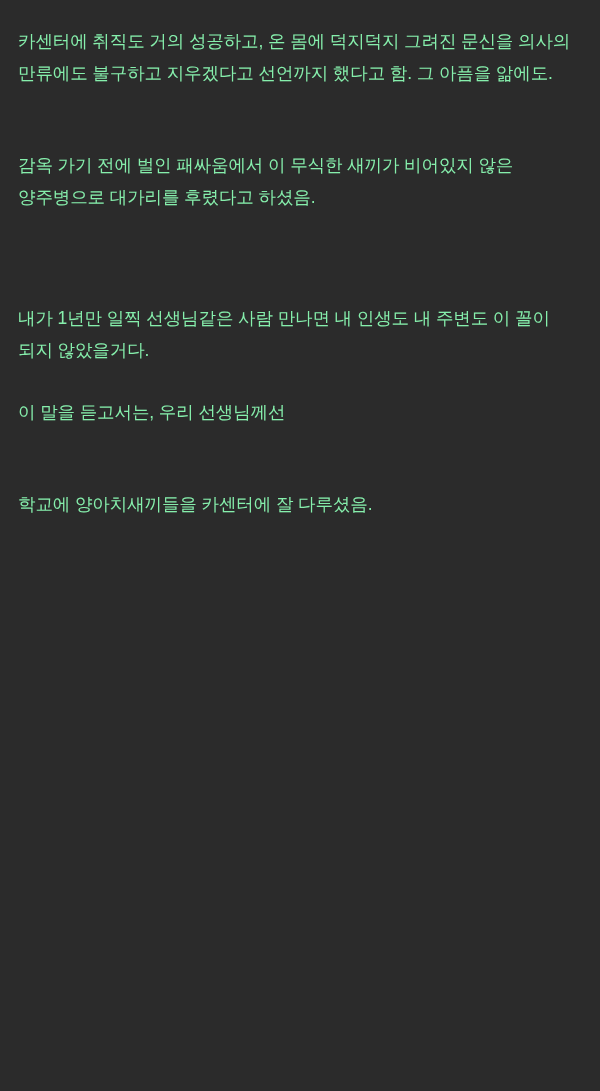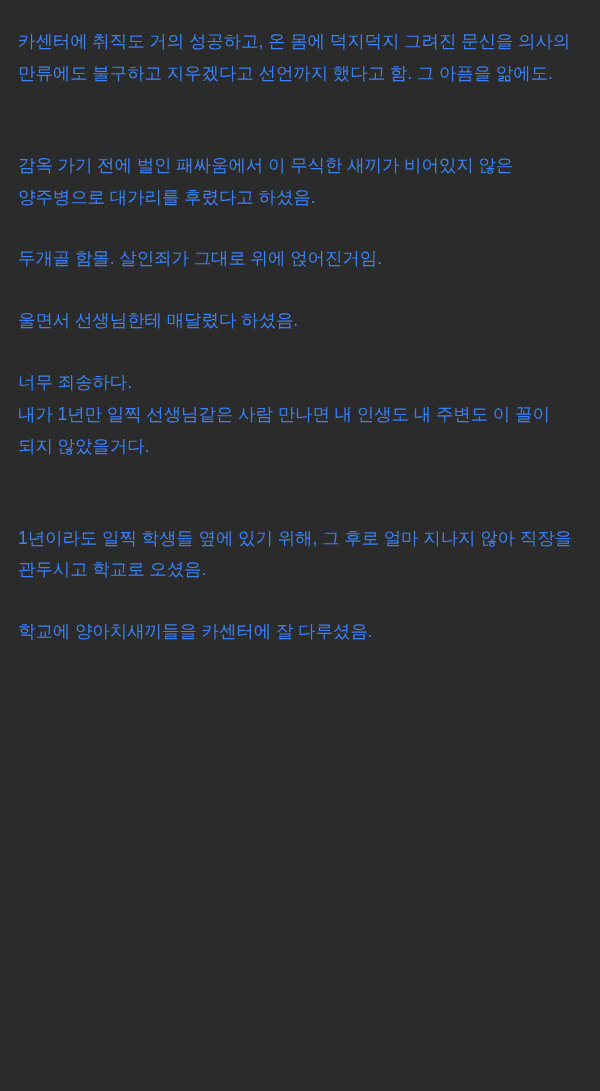--- a/index.html
+++ b/index.html
@@ -18,21 +18,21 @@
     width: 600px;
     min-height: 1091px;
     box-sizing: border-box;
     background: #2b2b2b;
     padding: 26px 18px 18px 18px;
   }
   .block {
     font-size: 17.5px;
     line-height: 1.82;
     letter-spacing: -0.1px;
-    color: #3b82f6;
+    color: #86efac;
     white-space: pre-wrap;
     word-break: keep-all;
   }
   .spacer {
     height: 30px;
   }
   .spacer.tight {
     height: 0px;
   }
 </style>
@@ -42,32 +42,29 @@
 <div class="page">
 
   <div class="block">카센터에 취직도 거의 성공하고, 온 몸에 덕지덕지 그려진 문신을 의사의 만류에도 불구하고 지우겠다고 선언까지 했다고 함. 그 아픔을 앎에도.</div>
   <div class="spacer"></div>
 
   <div class="spacer"></div>
 
   <div class="block">감옥 가기 전에 벌인 패싸움에서 이 무식한 새끼가 비어있지 않은 양주병으로 대가리를 후렸다고 하셨음.</div>
   <div class="spacer"></div>
 
-  <div class="block">두개골 함몰. 살인죄가 그대로 위에 얹어진거임.</div>
   <div class="spacer"></div>
 
-  <div class="block">울면서 선생님한테 매달렸다 하셨음.</div>
   <div class="spacer"></div>
 
-  <div class="block">너무 죄송하다.</div>
   <div class="spacer tight"></div>
 
   <div class="block">내가 1년만 일찍 선생님같은 사람 만나면 내 인생도 내 주변도 이 꼴이 되지 않았을거다.</div>
   <div class="spacer"></div>
 
+  <div class="block">이 말을 듣고서는, 우리 선생님께선</div>
   <div class="spacer"></div>
 
-  <div class="block">1년이라도 일찍 학생들 옆에 있기 위해, 그 후로 얼마 지나지 않아 직장을 관두시고 학교로 오셨음.</div>
   <div class="spacer"></div>
 
   <div class="block">학교에 양아치새끼들을 카센터에 잘 다루셨음.</div>
 
 </div>
 
 </body></html>

